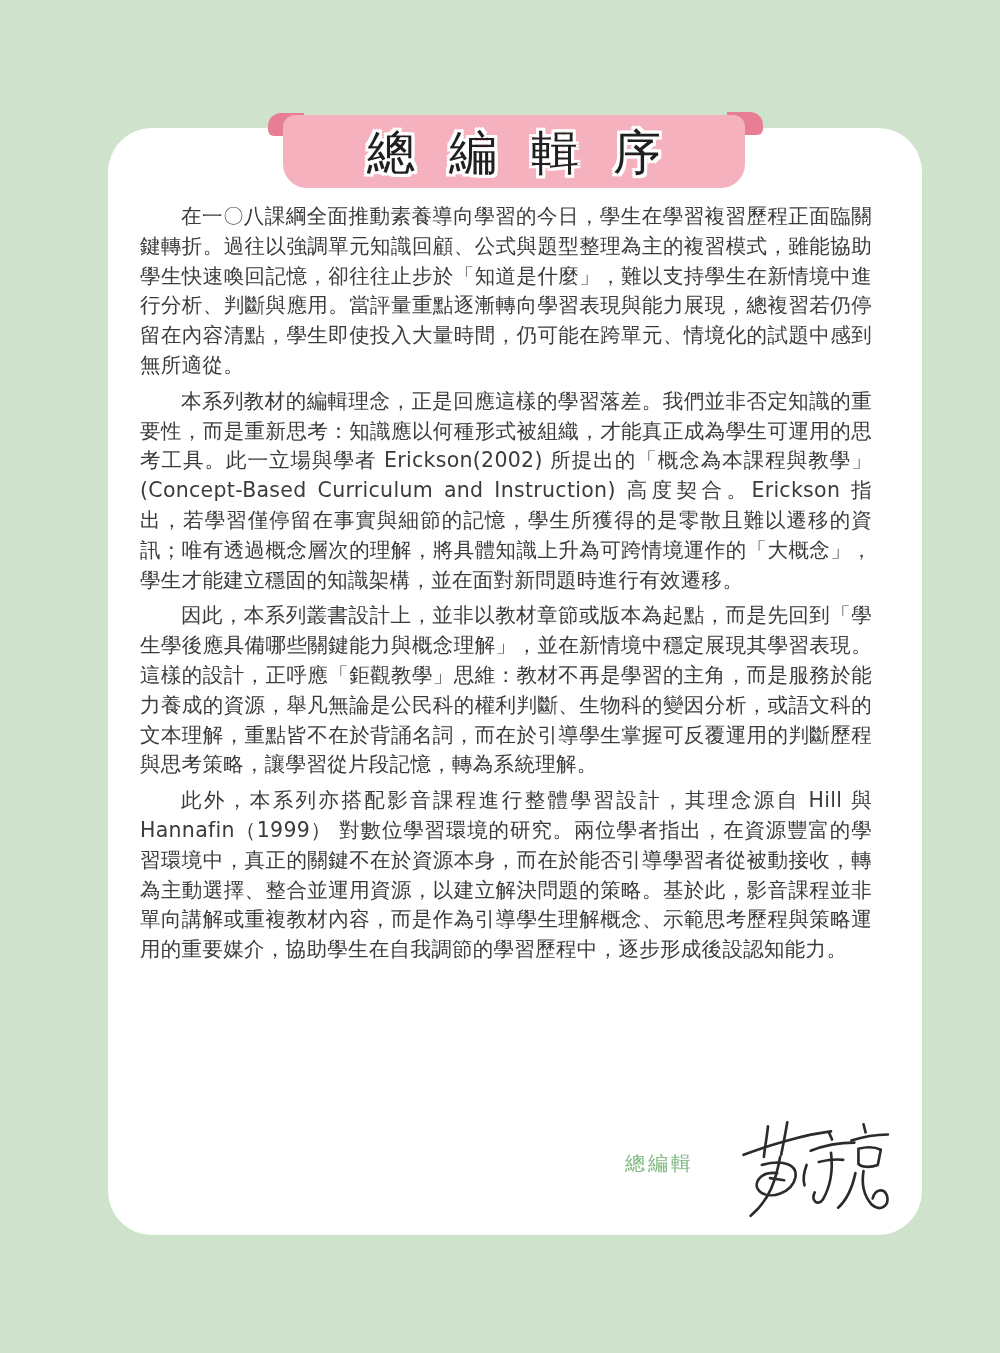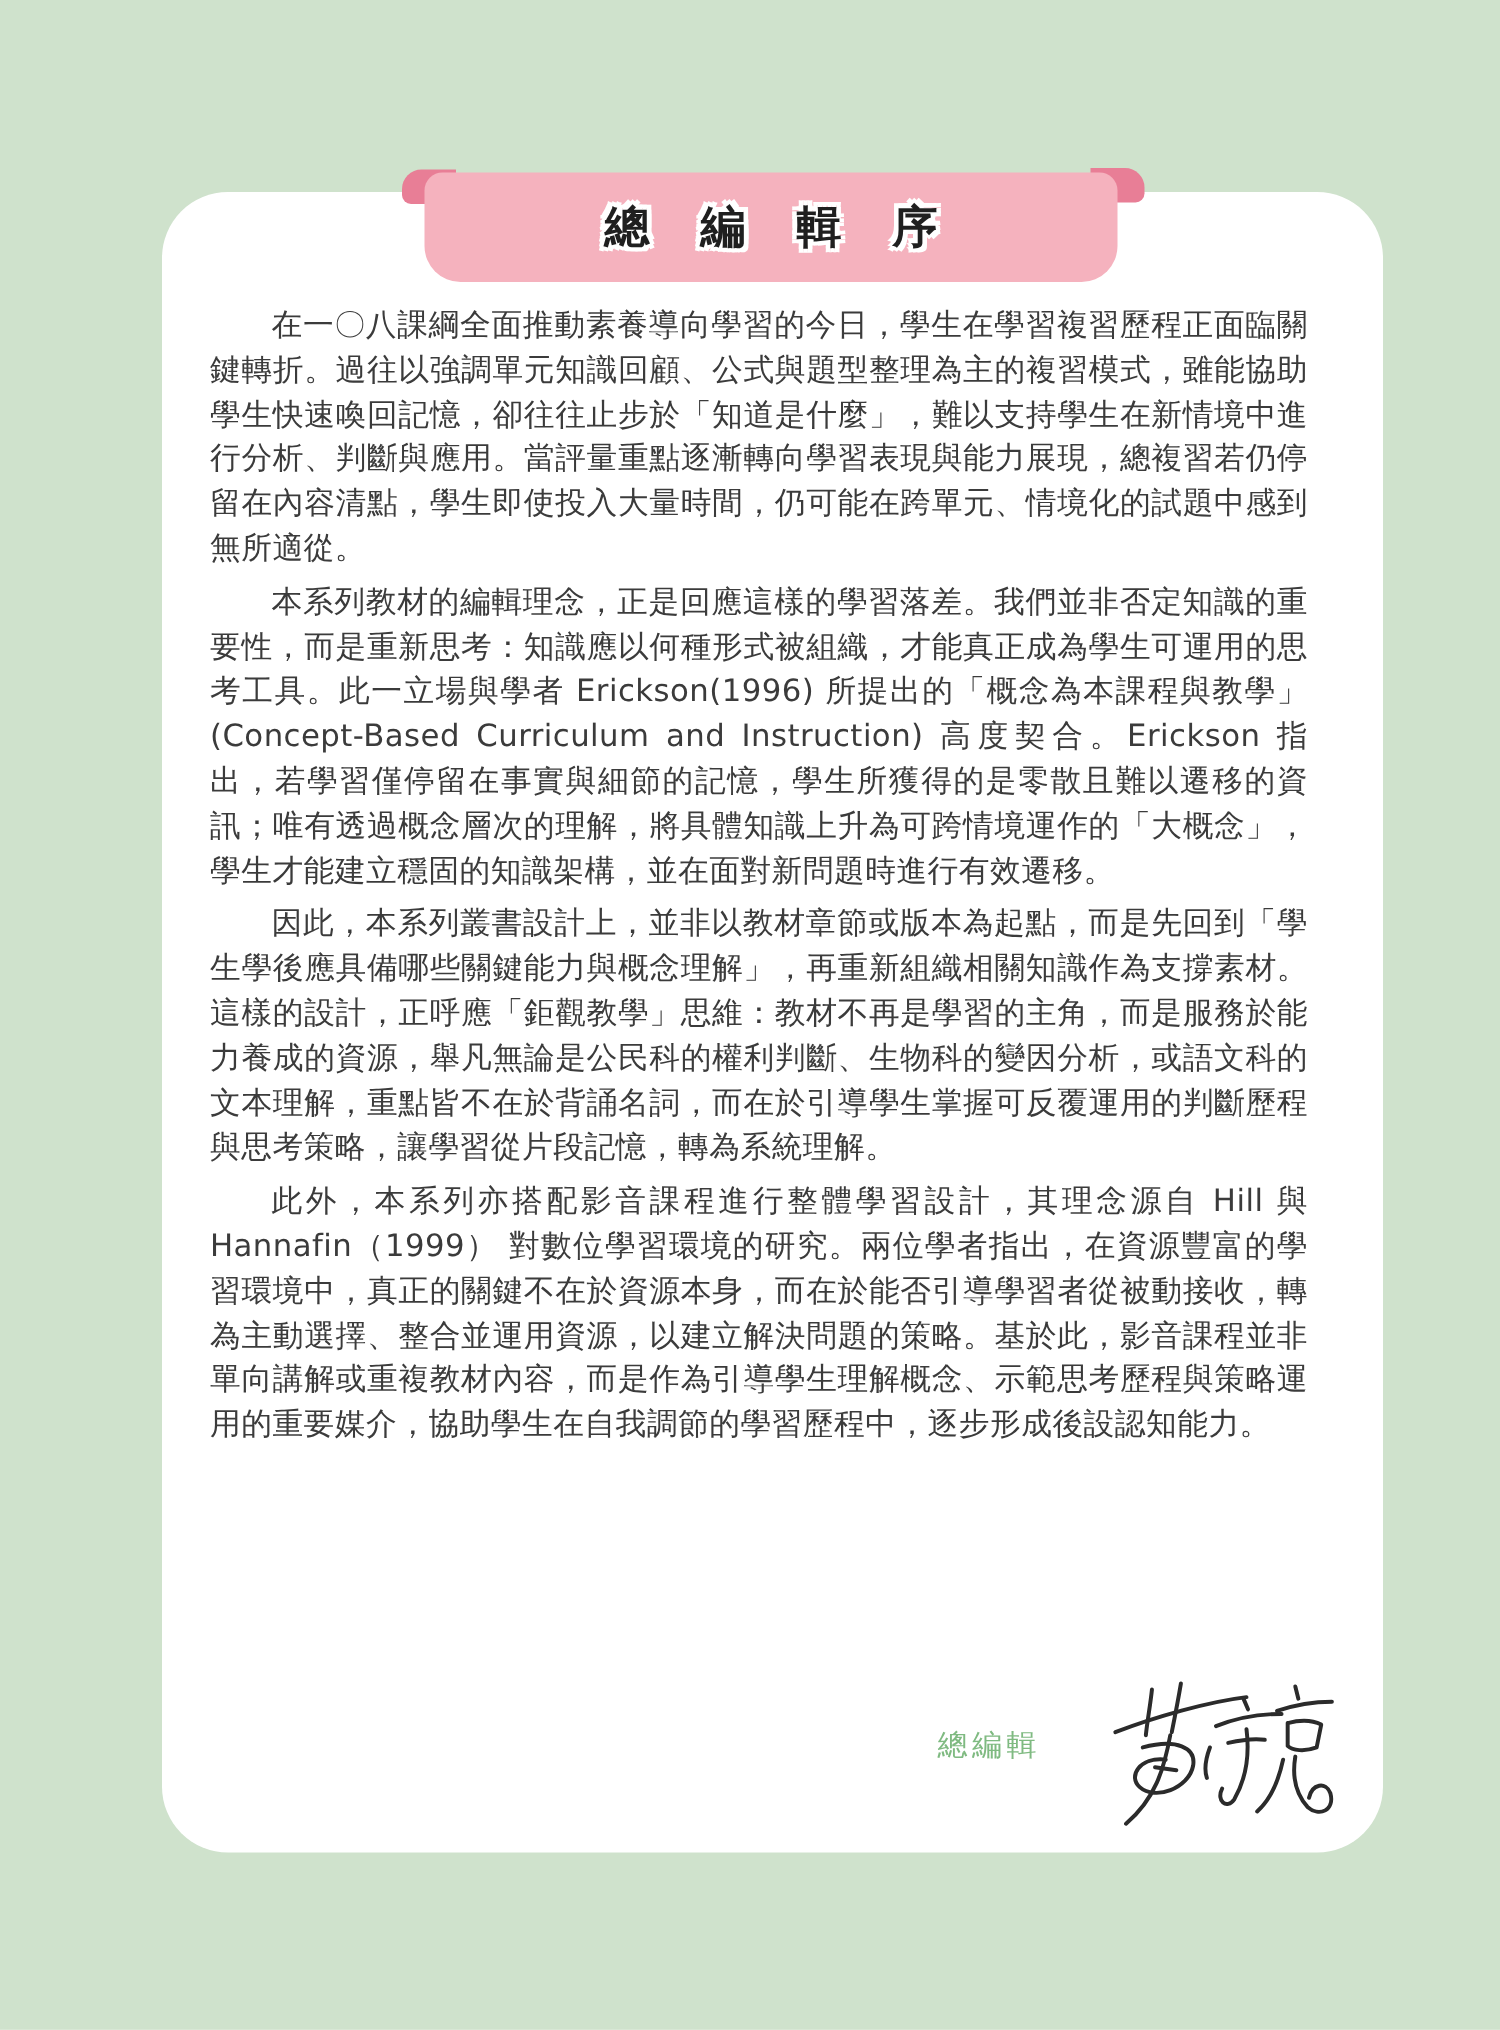--- a/index.html
+++ b/index.html
@@ -52,22 +52,22 @@
     height: 73px;
     background: #f5b2be;
     border-radius: 12px 12px 24px 24px;
     display: flex;
     align-items: center;
     justify-content: center;
     z-index: 1;
   }
   .banner-title {
     margin: 0 0 0 34px; 
-    font-size: 30px;
-    font-weight: 700;
+    font-size: 48px;
+    font-weight: 400;
     line-height: 1;
     letter-spacing: 34px;
     color: #1f1f1f;
     white-space: nowrap;
     text-shadow:
       -3px -3px 0 #fff,  3px -3px 0 #fff,
       -3px  3px 0 #fff,  3px  3px 0 #fff,
       -3px  0   0 #fff,  3px  0   0 #fff,
        0   -3px 0 #fff,  0    3px 0 #fff;
   }
@@ -120,22 +120,22 @@
 
     <div class="flap flap-left"></div>
     <div class="flap flap-right"></div>
 
     <div class="banner-body">
       <h1 class="banner-title">總編輯序</h1>
     </div>
 
     <div class="content">
       <p>在一〇八課綱全面推動素養導向學習的今日，學生在學習複習歷程正面臨關鍵轉折。過往以強調單元知識回顧、公式與題型整理為主的複習模式，雖能協助學生快速喚回記憶，卻往往止步於「知道是什麼」，難以支持學生在新情境中進行分析、判斷與應用。當評量重點逐漸轉向學習表現與能力展現，總複習若仍停留在內容清點，學生即使投入大量時間，仍可能在跨單元、情境化的試題中感到無所適從。</p>
-      <p>本系列教材的編輯理念，正是回應這樣的學習落差。我們並非否定知識的重要性，而是重新思考：知識應以何種形式被組織，才能真正成為學生可運用的思考工具。此一立場與學者 Erickson(1996) 所提出的「概念為本課程與教學」(Concept-Based Curriculum and Instruction) 高度契合。Erickson 指出，若學習僅停留在事實與細節的記憶，學生所獲得的是零散且難以遷移的資訊；唯有透過概念層次的理解，將具體知識上升為可跨情境運作的「大概念」，學生才能建立穩固的知識架構，並在面對新問題時進行有效遷移。</p>
-      <p>因此，本系列叢書設計上，並非以教材章節或版本為起點，而是先回到「學生學後應具備哪些關鍵能力與概念理解」，再重新組織相關知識作為支撐素材。這樣的設計，正呼應「鉅觀教學」思維：教材不再是學習的主角，而是服務於能力養成的資源，舉凡無論是公民科的權利判斷、生物科的變因分析，或語文科的文本理解，重點皆不在於背誦名詞，而在於引導學生掌握可反覆運用的判斷歷程與思考策略，讓學習從片段記憶，轉為系統理解。</p>
+      <p>本系列教材的編輯理念，正是回應這樣的學習落差。我們並非否定知識的重要性，而是重新思考：知識應以何種形式被組織，才能真正成為學生可運用的思考工具。此一立場與學者 Erickson(2002) 所提出的「概念為本課程與教學」(Concept-Based Curriculum and Instruction) 高度契合。Erickson 指出，若學習僅停留在事實與細節的記憶，學生所獲得的是零散且難以遷移的資訊；唯有透過概念層次的理解，將具體知識上升為可跨情境運作的「大概念」，學生才能建立穩固的知識架構，並在面對新問題時進行有效遷移。</p>
+      <p>因此，本系列叢書設計上，並非以教材章節或版本為起點，而是先回到「學生學後應具備哪些關鍵能力與概念理解」，並在新情境中穩定展現其學習表現。這樣的設計，正呼應「鉅觀教學」思維：教材不再是學習的主角，而是服務於能力養成的資源，舉凡無論是公民科的權利判斷、生物科的變因分析，或語文科的文本理解，重點皆不在於背誦名詞，而在於引導學生掌握可反覆運用的判斷歷程與思考策略，讓學習從片段記憶，轉為系統理解。</p>
       <p>此外，本系列亦搭配影音課程進行整體學習設計，其理念源自 Hill 與 Hannafin（1999） 對數位學習環境的研究。兩位學者指出，在資源豐富的學習環境中，真正的關鍵不在於資源本身，而在於能否引導學習者從被動接收，轉為主動選擇、整合並運用資源，以建立解決問題的策略。基於此，影音課程並非單向講解或重複教材內容，而是作為引導學生理解概念、示範思考歷程與策略運用的重要媒介，協助學生在自我調節的學習歷程中，逐步形成後設認知能力。</p>
     </div>
 
     <span class="sig-label">總編輯</span>
 
     <svg class="sig-svg" viewBox="0 0 180 120" role="img" aria-label="黃淳亮">
 
       <path d="M34 48 C60 38, 95 28, 120 25"></path>
       <path d="M58 20 C57 30, 55 40, 54 50"></path>
       <path d="M77 16 C75 28, 73 38, 71 48"></path>

